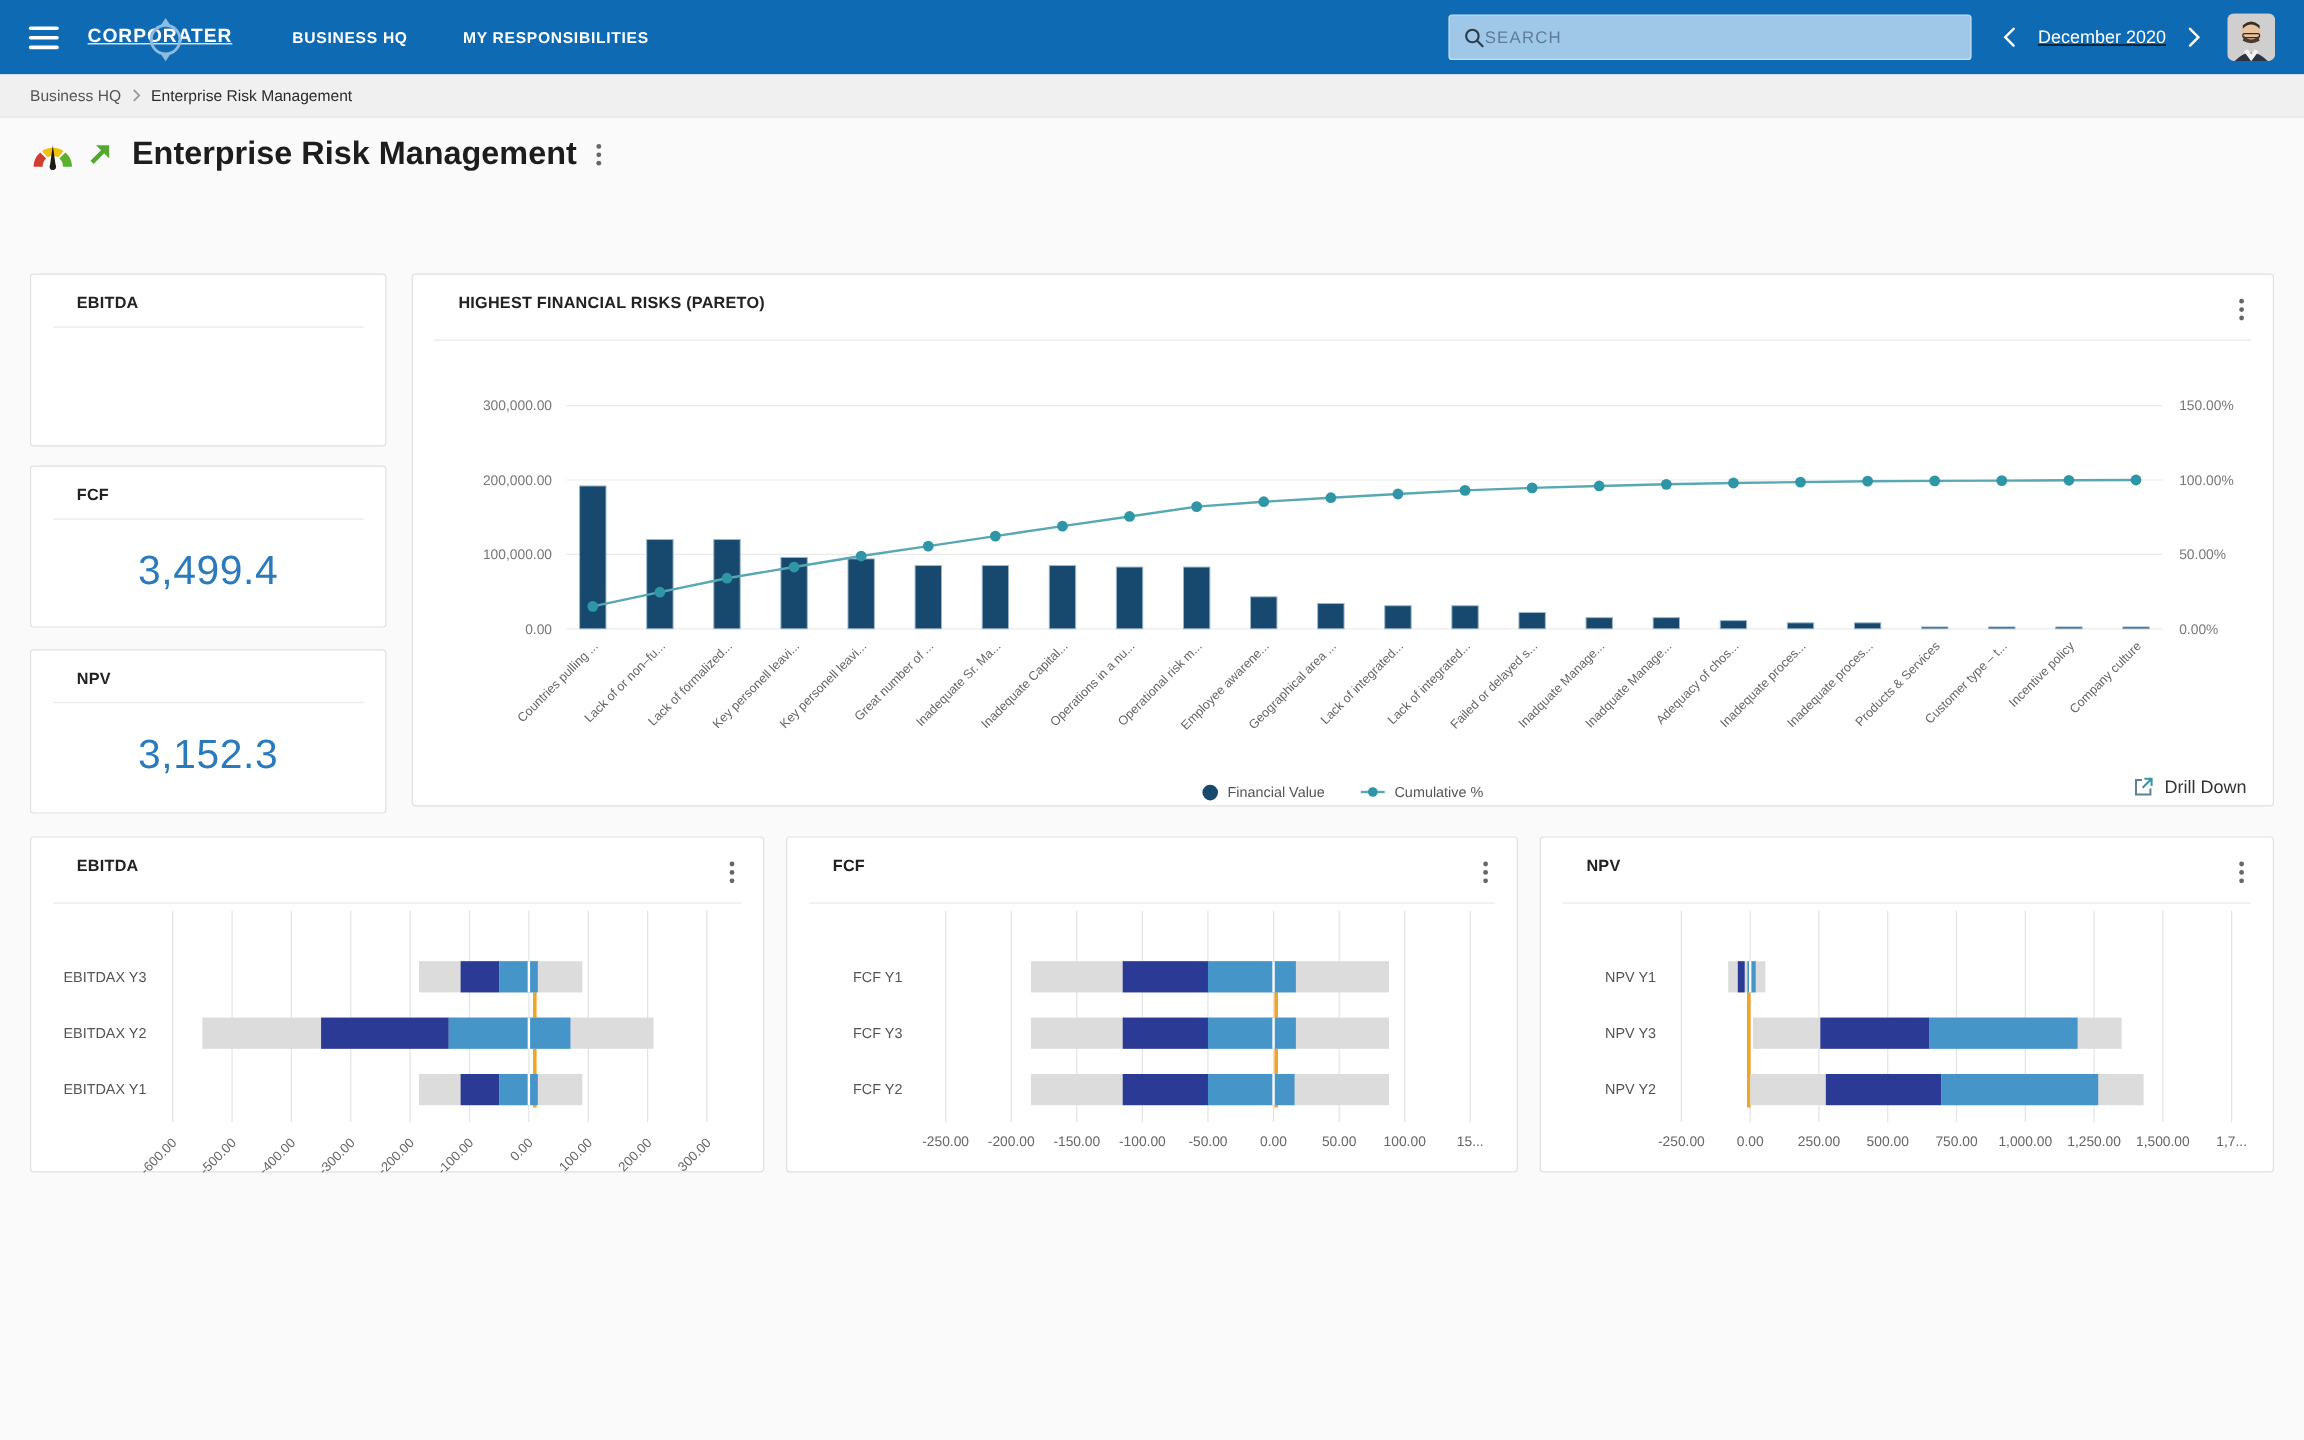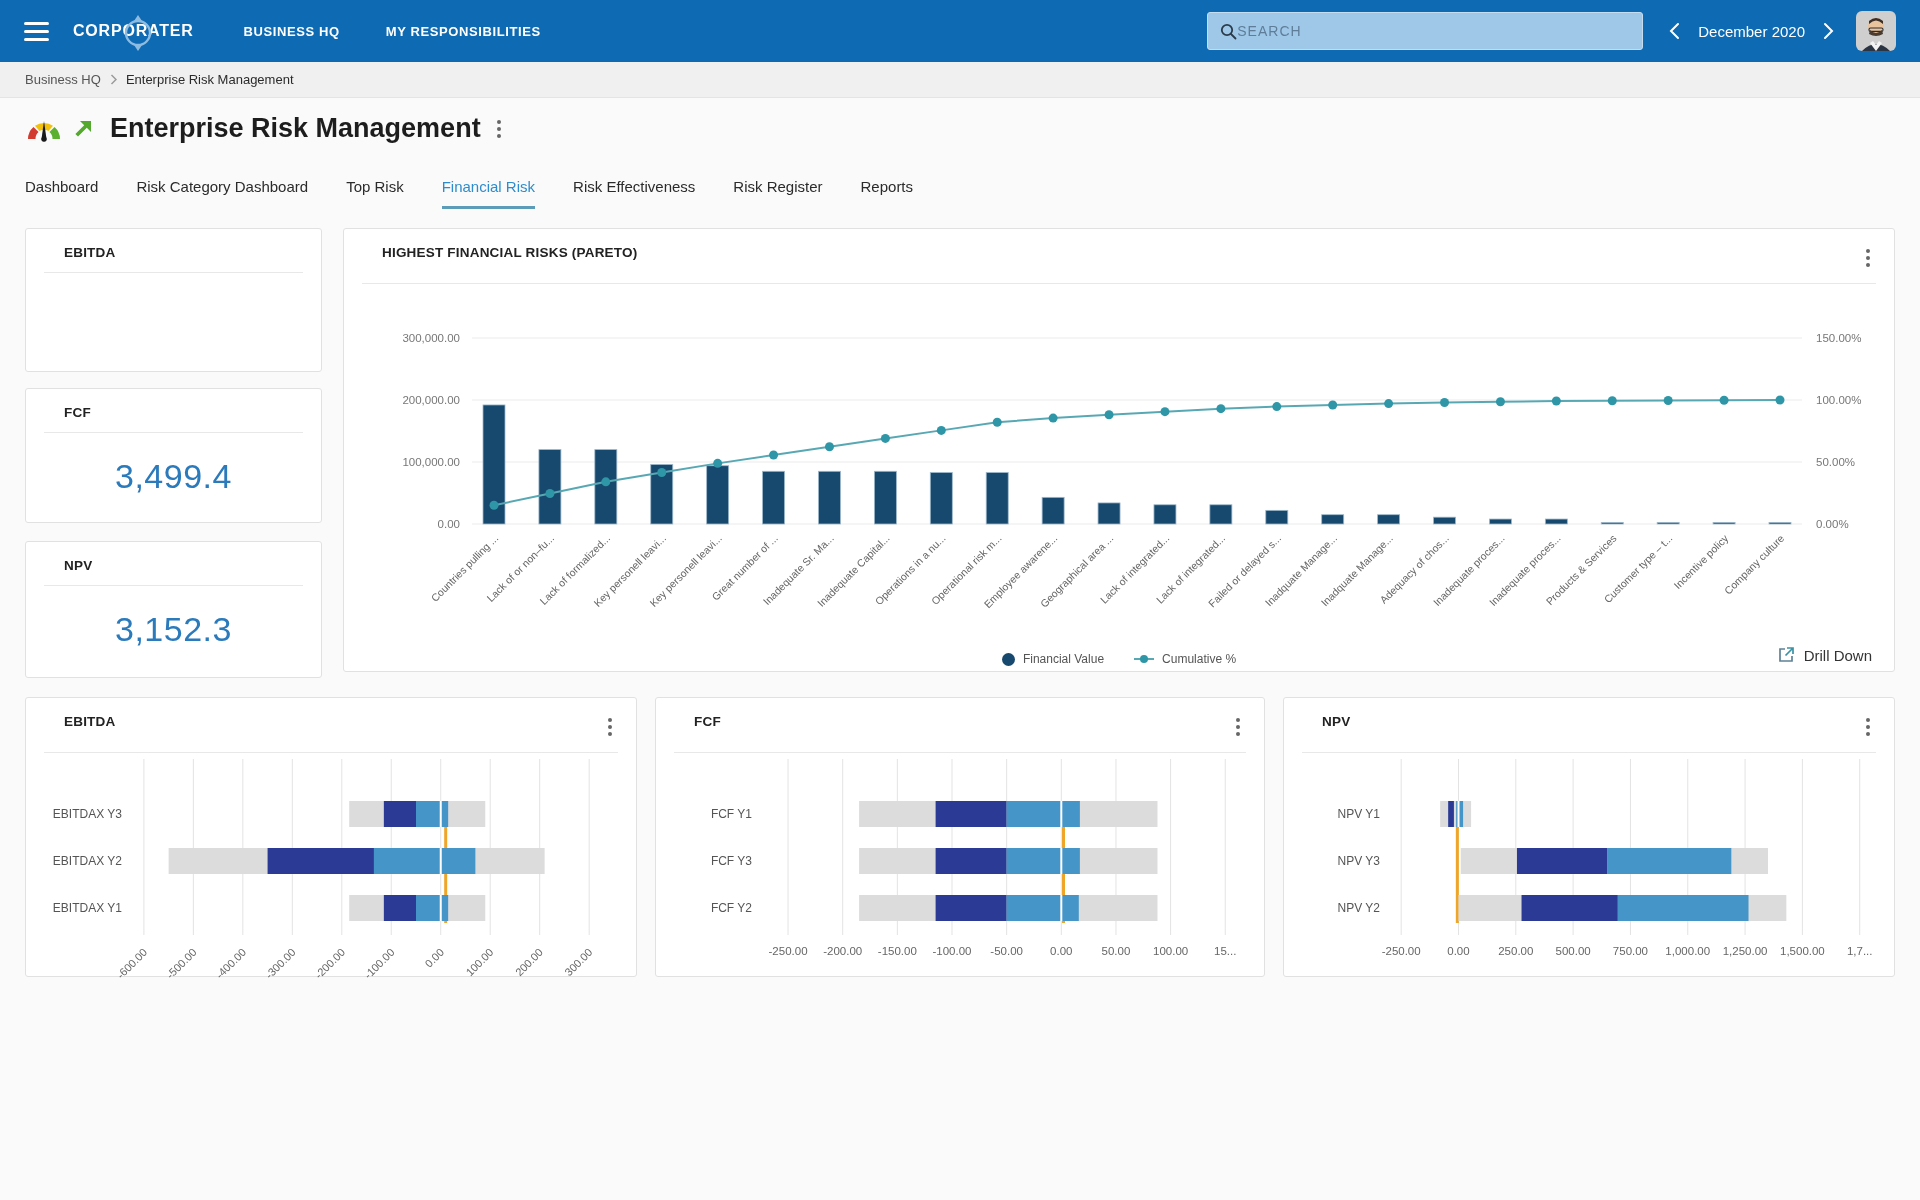--- a/index.html
+++ b/index.html
@@ -5,30 +5,30 @@
   * { margin:0; padding:0; box-sizing:border-box; }
   body { font-family:"Liberation Sans", sans-serif; background:#fafafa; }
   #app { position:relative; width:1920px; height:1200px; background:#fafafa; overflow:hidden; }
 
   
   .topbar { position:absolute; left:0; top:0; width:1920px; height:62px;
             background:#0e6ab2; display:flex; align-items:center; }
   .hamburger { margin-left:24px; display:flex; flex-direction:column; gap:5px; cursor:pointer; }
   .hamburger i { display:block; width:25px; height:3px; background:#fff; border-radius:2px; }
   .brand { position:relative; margin-left:24px; color:#fff; font-weight:bold; font-size:16px;
-           letter-spacing:.8px; display:flex; align-items:center; }
+           letter-spacing:.8px; display:flex; align-items:center;text-decoration:underline; }
   .brand .ring { position:absolute; left:50px; top:-11px; pointer-events:none; }
   .topnav { display:flex; margin-left:50px; gap:46px; }
   .topnav .link { color:#fff; font-size:13px; font-weight:bold; letter-spacing:.6px; cursor:pointer; }
   .searchbox { margin-left:auto; width:436px; height:38px; background:#9fc8e8;
                border:1px solid #c6ddf0; border-radius:3px; display:flex; align-items:center; padding:0 12px; }
   .searchbox input { flex:1; margin-left:0; background:transparent; border:none; outline:none;
                      font-family:"Liberation Sans",sans-serif; font-size:14px; letter-spacing:1px; color:#2e4a63; }
   .searchbox input::placeholder { color:#5f7d99; }
-  .periodnav { display:flex; align-items:center; gap:18px; margin:0 22px 0 26px; }
+  .periodnav { display:flex; align-items:center; gap:18px; margin:0 22px 0 26px;text-decoration:underline; }
   .periodnav .chev { cursor:pointer; display:flex; }
   .periodnav .label { color:#fff; font-size:15px; white-space:nowrap; }
   .avatar { width:40px; height:40px; border-radius:6px; overflow:hidden; margin-right:24px; cursor:pointer; flex:none; }
 
   
   .breadcrumb { position:absolute; left:0; top:62px; width:1920px; height:36px; background:#f0f0f0;
                 border-bottom:1px solid #e4e4e4; display:flex; align-items:center; padding-left:25px;
                 font-size:13px; gap:9px; }
   .breadcrumb .bc1 { color:#555; cursor:pointer; }
   .breadcrumb .bc2 { color:#2b2b2b; }
@@ -140,29 +140,20 @@
       <path d="M7 3 L18 3 L18 14 L13.8 9.8 L5 18.6 L2.4 16 L11.2 7.2 Z" fill="#54a82e"></path>
     </svg>
     <h1>Enterprise Risk Management</h1>
     <div class="kebab">
         <i></i>
         <i></i>
         <i></i>
       </div>
   </div>
 
-  <div class="tabs" id="tabs">
-      <div class="tab">Dashboard</div>
-      <div class="tab">Risk Category Dashboard</div>
-      <div class="tab">Top Risk</div>
-      <div class="tab active">Financial Risk</div>
-      <div class="tab">Risk Effectiveness</div>
-      <div class="tab">Risk Register</div>
-      <div class="tab">Reports</div>
-    </div>
 
   <div id="kpi-col">
       <div class="card" style="left: 25px; top: 228px; width: 297px; height: 144px;">
         <div class="card-head">
           <span class="card-title">EBITDA</span>
         </div>
         <div class="card-divider"></div>
       </div>
       <div class="card" style="left: 25px; top: 388px; width: 297px; height: 135px;">
         <div class="card-head">

